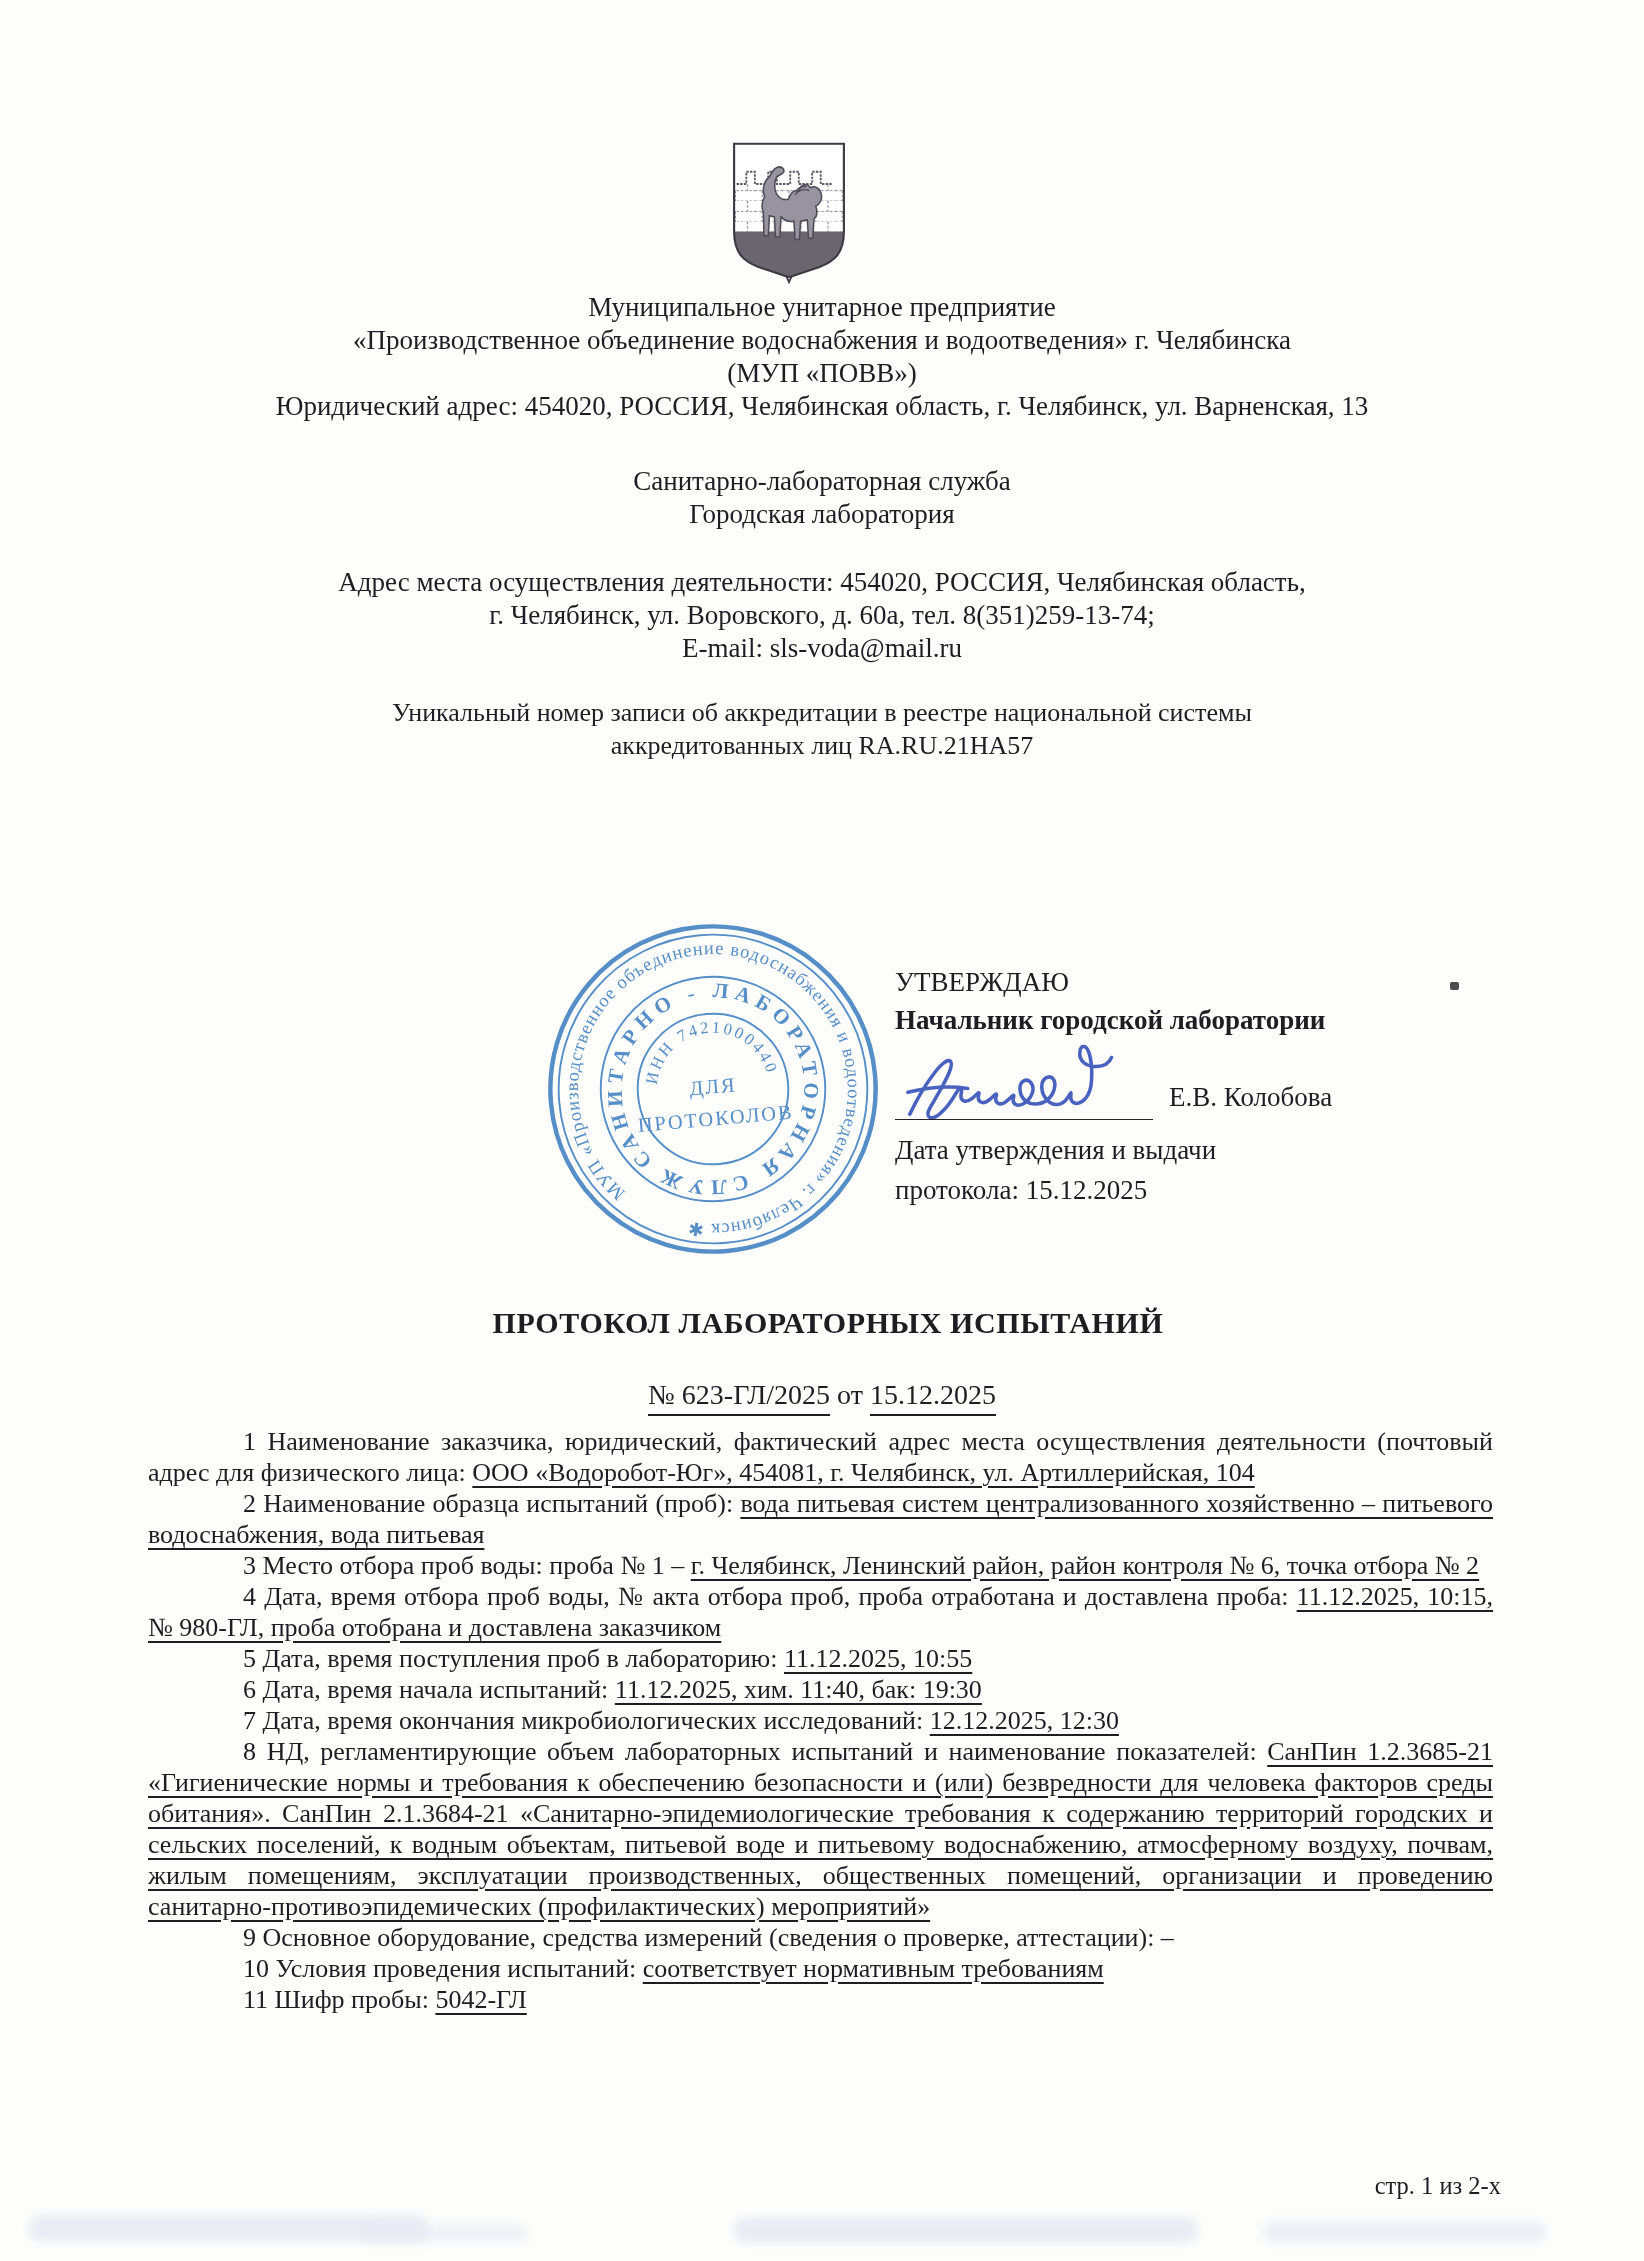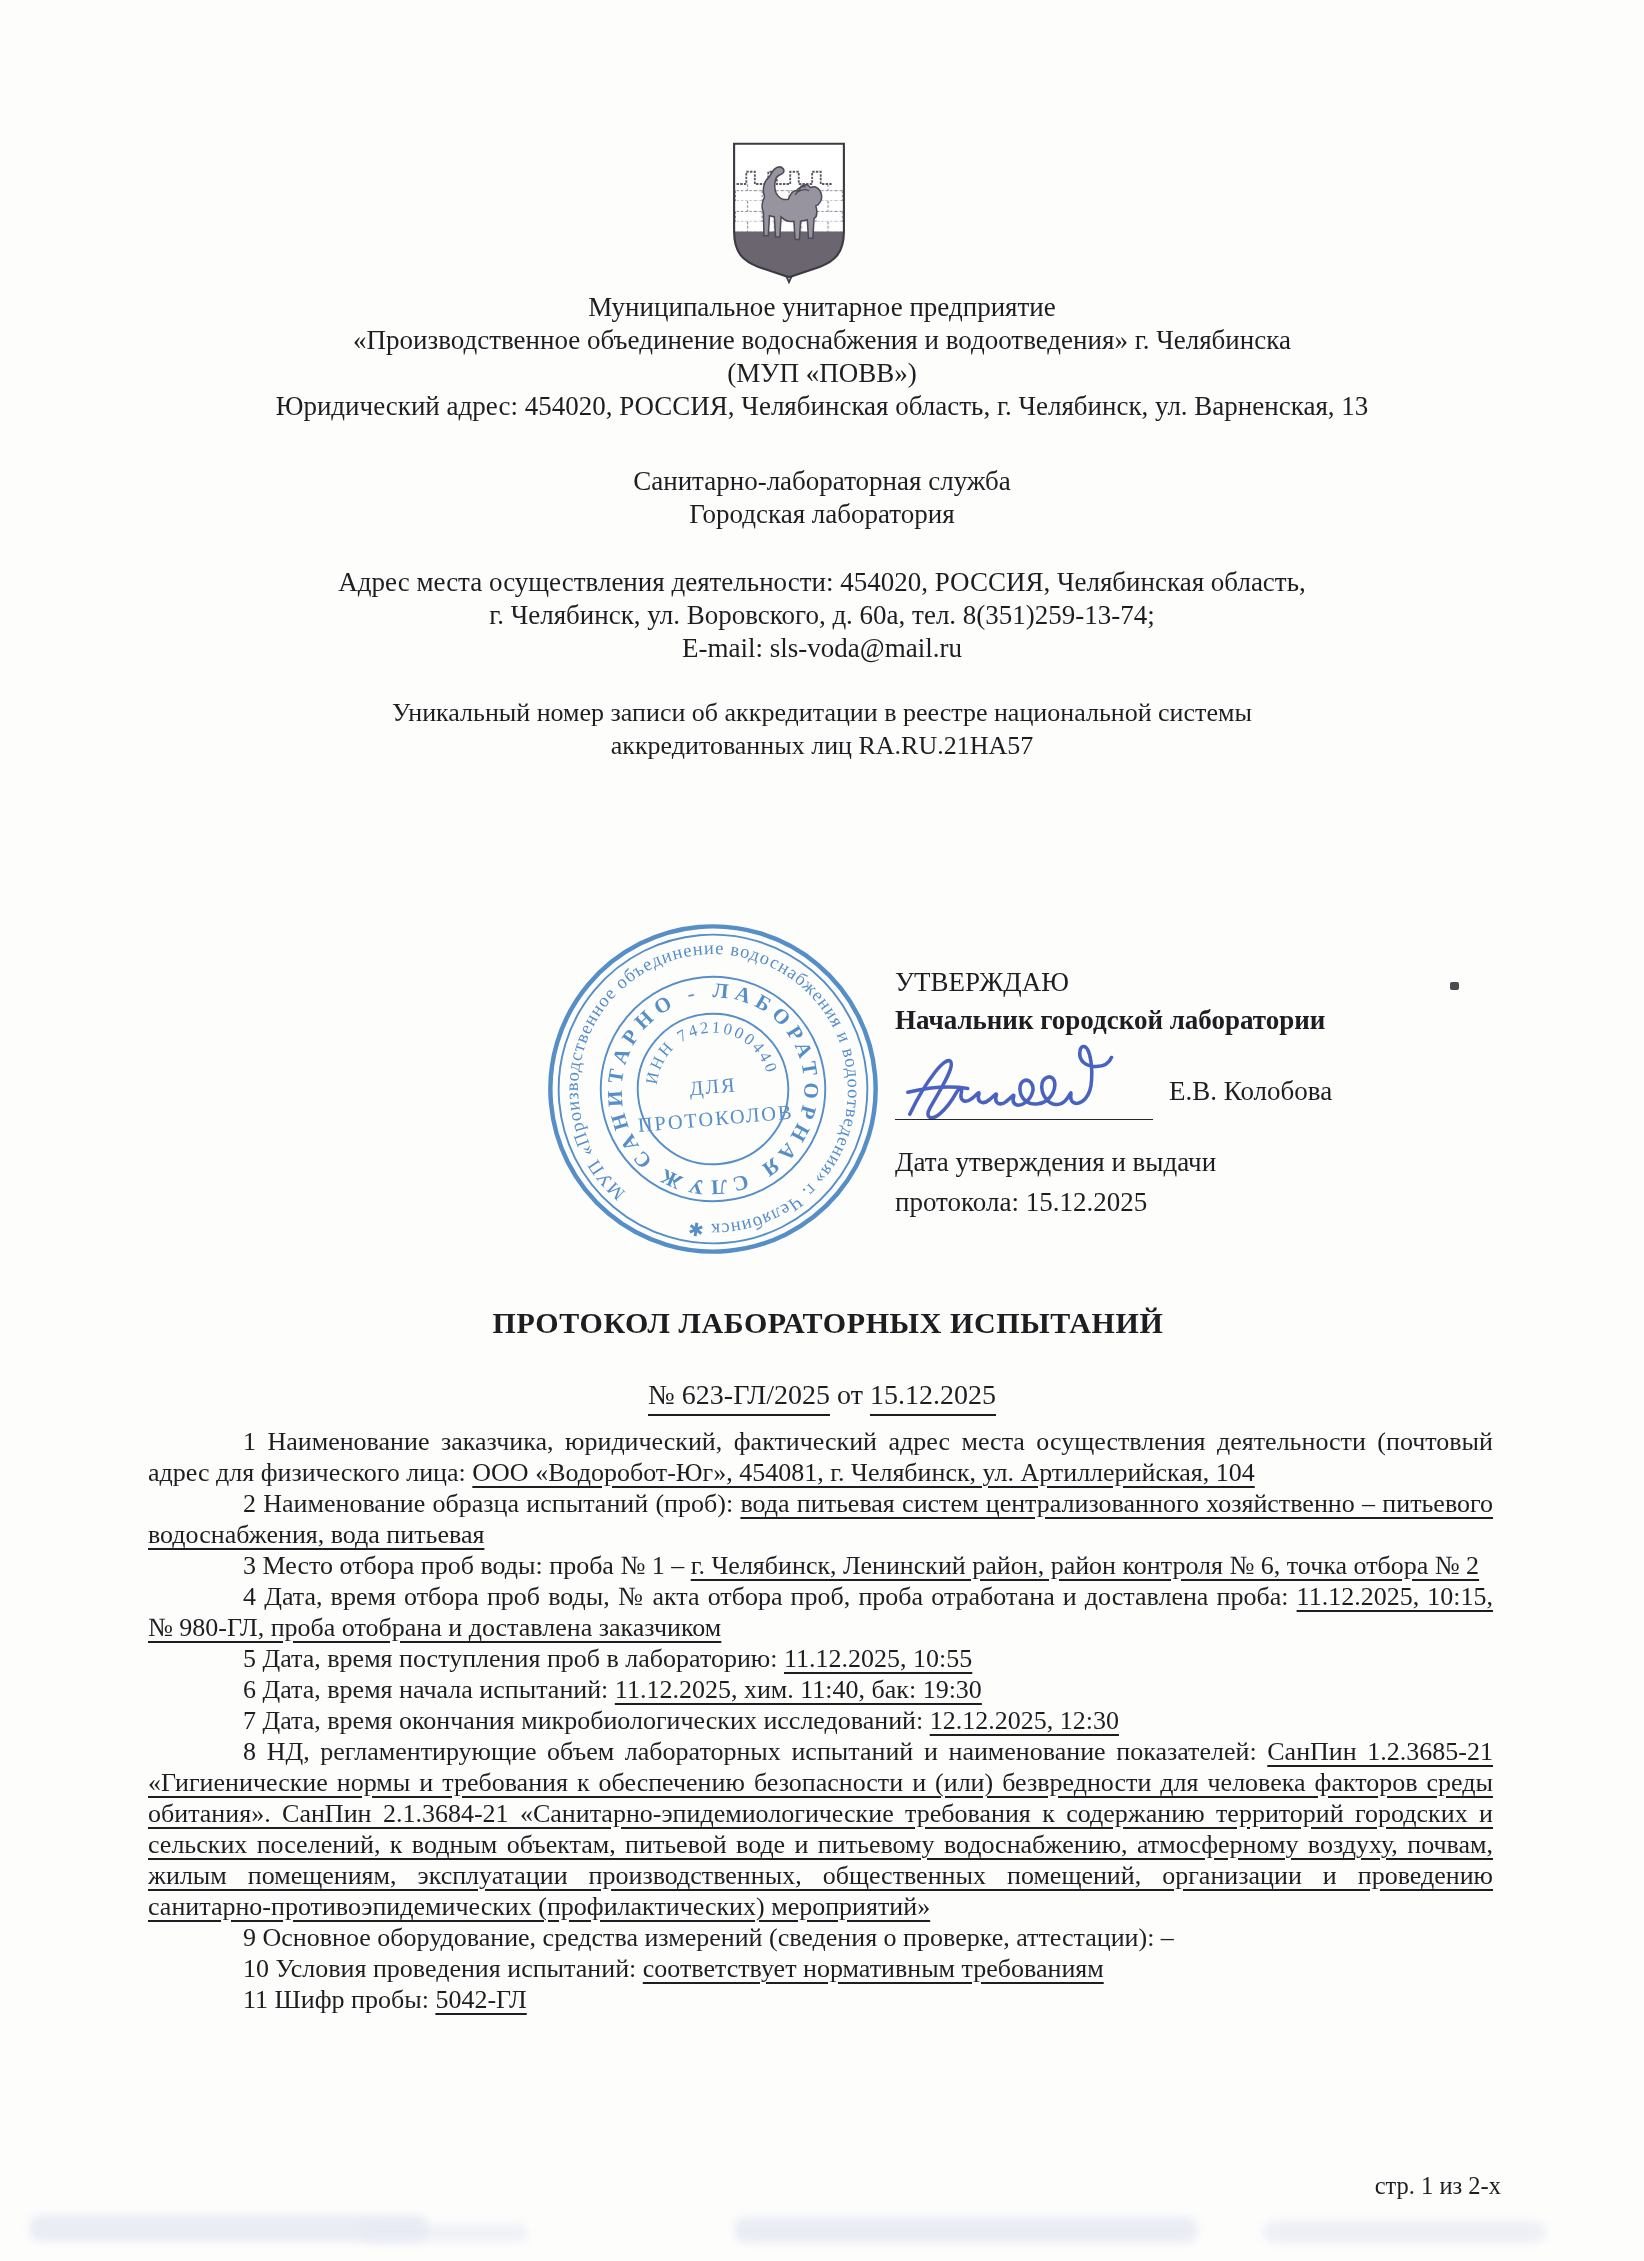--- a/index.html
+++ b/index.html
@@ -127,24 +127,24 @@
 
     <div style="position:relative; height:97px;">
 
       <svg class="abs" style="left:5.2px; top:5.2px;" width="258" height="87" viewBox="0 0 400 135">
         <g fill="none" stroke="#3a55bb" stroke-width="5.5" stroke-linecap="round" opacity="0.92">
           <path d="M15,112 C40,60 70,22 78,30 C86,38 60,78 46,103 C38,117 48,123 62,111 C74,101 82,88 87,79 C92,71 97,70 95,79 C92,91 101,96 111,88 C119,82 124,74 122,82 C119,93 128,98 138,90 C146,84 151,76 149,84 C146,95 155,100 165,92 C173,86 178,78 176,86 C173,97 183,102 194,94 C205,86 210,72 203,63 C196,55 185,61 186,74 C187,89 199,98 214,96 C229,94 239,81 240,68 C241,57 234,51 226,56 C217,62 218,79 228,90 C237,100 250,99 258,89 C264,82 266,74 265,82 C263,94 273,99 283,92 C290,87 294,79 296,69 C299,49 297,26 292,14 C288,4 280,5 279,15 C277,29 288,38 304,38 C317,38 325,32 328,24"></path>
           <path d="M12,78 C45,70 80,68 105,72"></path>
         </g>
       </svg>
       <div class="abs sig-line" style="left:0px; top:0px; width:258px; height:82px;"></div>
-      <div class="abs approver-name" style="left:274px; top:39px;">Е.В. Колобова</div>
+      <div class="abs approver-name" style="left:274px; top:45px;">Е.В. Колобова</div>
     </div>
 
-    <div class="approval-line" style="margin-top:12px;">Дата утверждения и выдачи</div>
+    <div class="approval-line" style="margin-top:0;">Дата утверждения и выдачи</div>
     <div class="approval-line" style="margin-top:6.4px;">протокола: 15.12.2025</div>
   </div>
 
   <div class="abs speck" style="left:1450px; top:982px; width:9px; height:7.7px;"></div>
 
   <div class="abs center doc-title" style="top:1306px;">ПРОТОКОЛ ЛАБОРАТОРНЫХ ИСПЫТАНИЙ</div>
 
   <div class="abs center doc-subtitle" style="top:1379px;">
     <span class="u2"><span>№ </span><span>623-ГЛ/2025</span></span><span> от </span><span class="u2">15.12.2025</span>
   </div>

